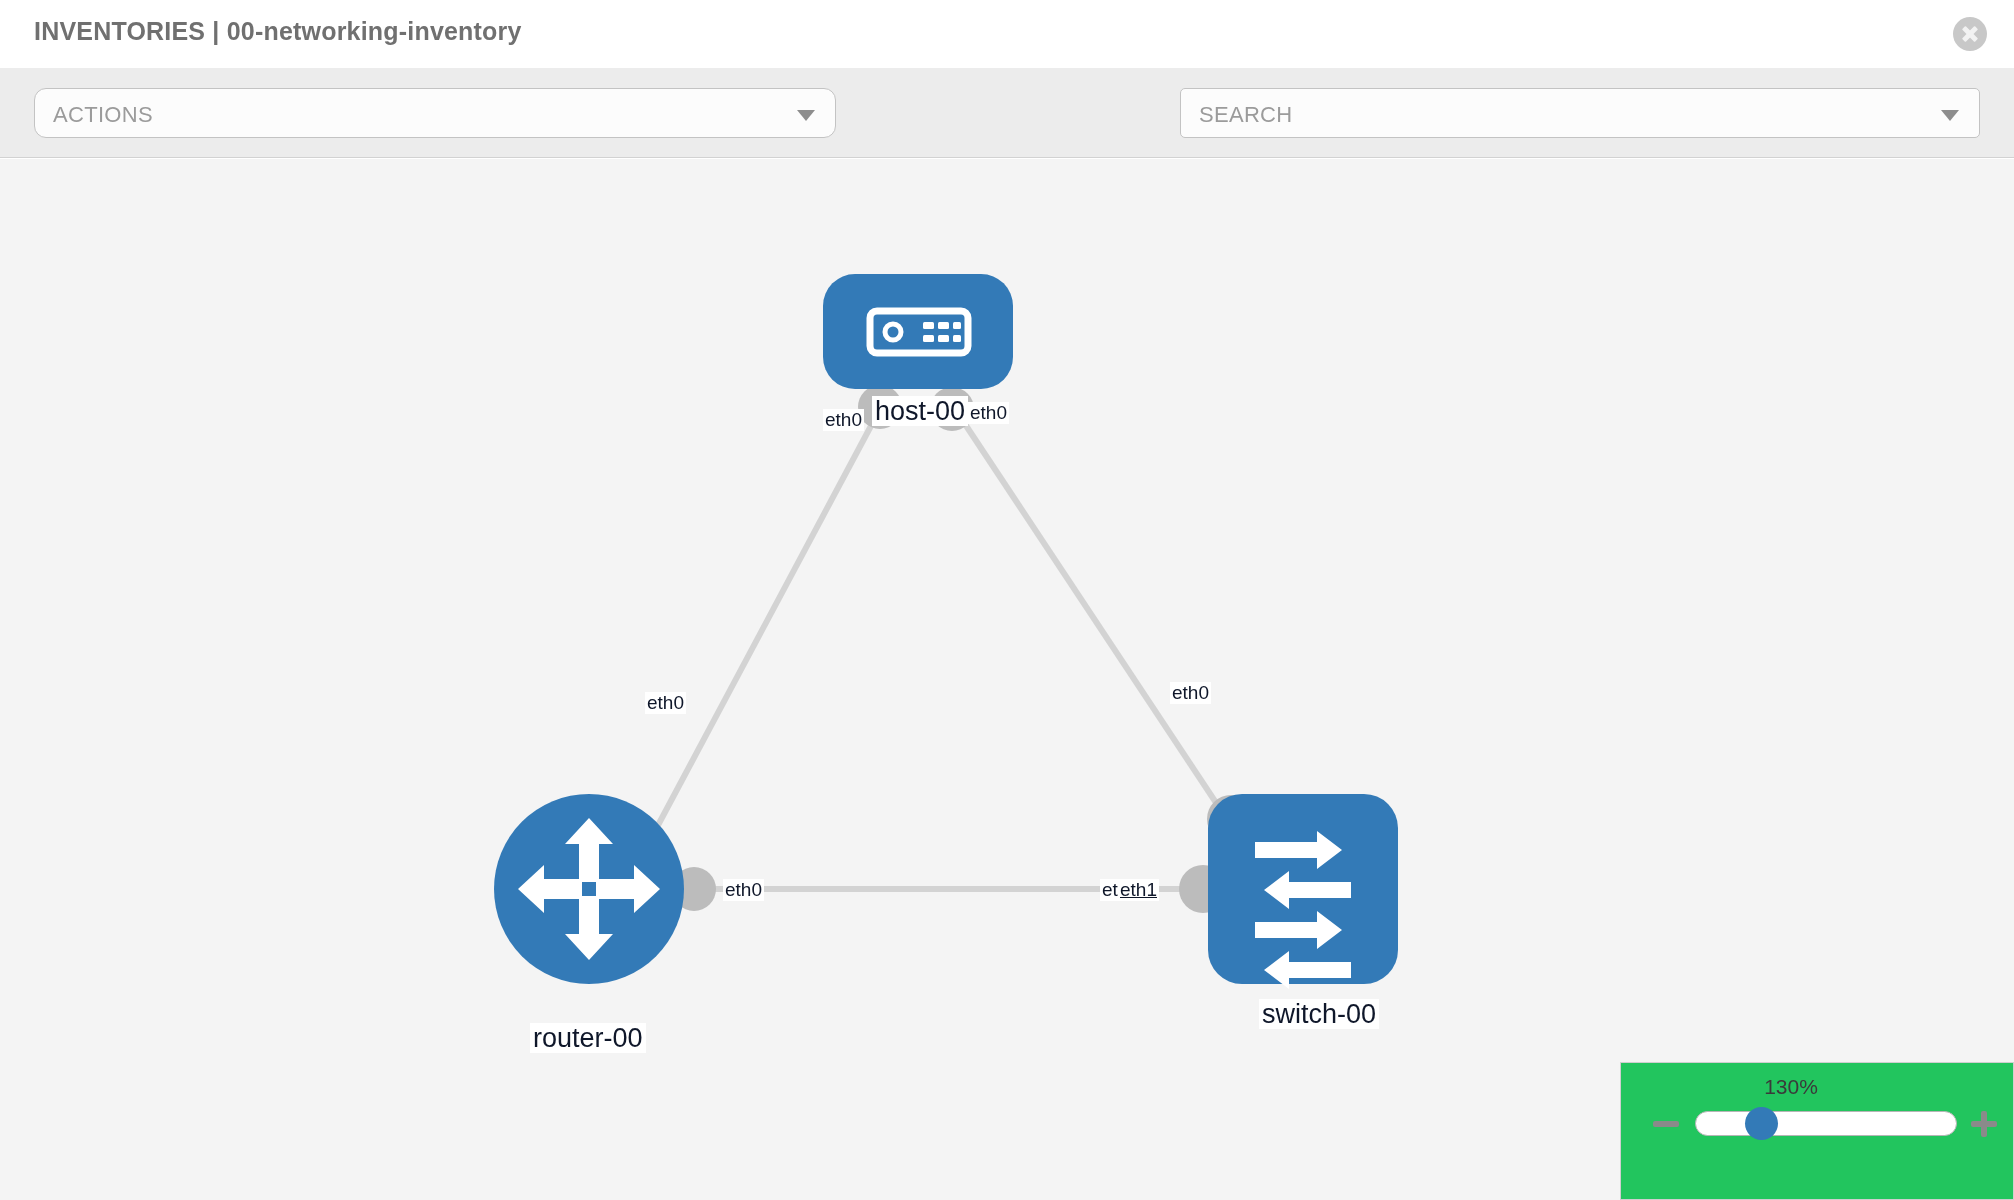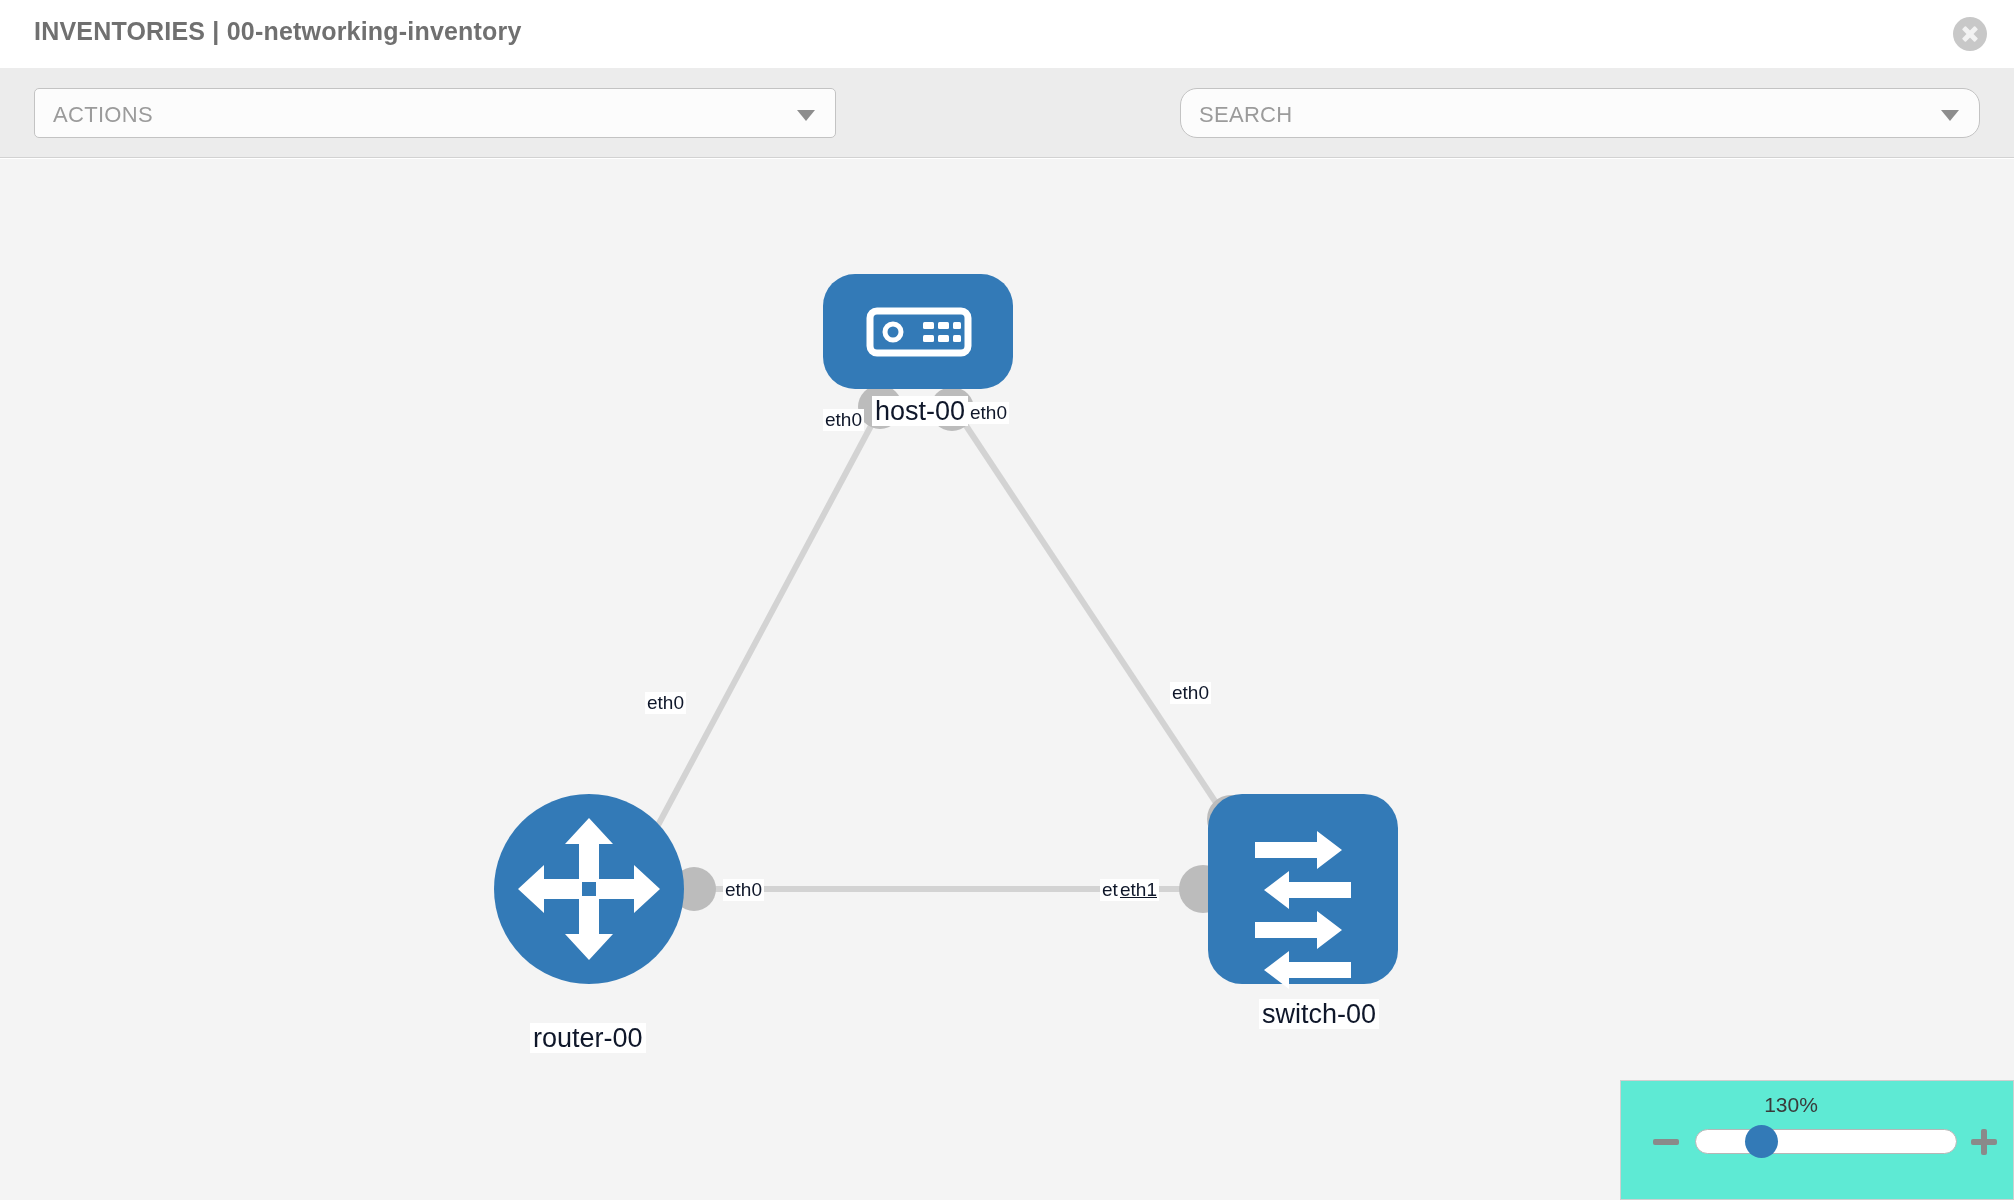--- a/index.html
+++ b/index.html
@@ -72,21 +72,21 @@
     border-bottom: 1px solid #d2d2d2;
   }
   .actions-select {
     position: absolute;
     left: 34px;
     top: 20px;
     width: 802px;
     height: 50px;
     background: #fcfcfc;
     border: 1px solid #c3c3c3;
-    border-radius: 5px;
+    border-radius: 12px;
   }
   .actions-select .sel-text {
     position: absolute;
     left: 18px;
     top: 13px;
     font-size: 22px;
     color: #9b9b9b;
     letter-spacing: 0.3px;
   }
   .caret {
@@ -111,21 +111,21 @@
   #key-btn    { left: 1108px; }
 
   .search-box {
     position: absolute;
     left: 1180px;
     top: 20px;
     width: 800px;
     height: 50px;
     background: #fcfcfc;
     border: 1px solid #c3c3c3;
-    border-radius: 17px;
+    border-radius: 5px;
   }
   .search-box .sel-text {
     position: absolute;
     left: 18px;
     top: 13px;
     font-size: 22px;
     color: #9b9b9b;
     letter-spacing: 0.3px;
   }
 
@@ -165,22 +165,22 @@
     font-size: 19px;
     padding: 1px 2px;
   }
 
   
   .zoom-panel {
     position: absolute;
     right: 0;
     bottom: 0;
     width: 394px;
-    height: 120px;
-    background: #5eead4;
+    height: 138px;
+    background: #22c55e;
     border: 1px solid #cfcfcf;
   }
   .zoom-value {
     position: absolute;
     top: 12px;
     left: 0;
     width: 340px;
     text-align: center;
     font-size: 21px;
     color: #3a3a3a;

